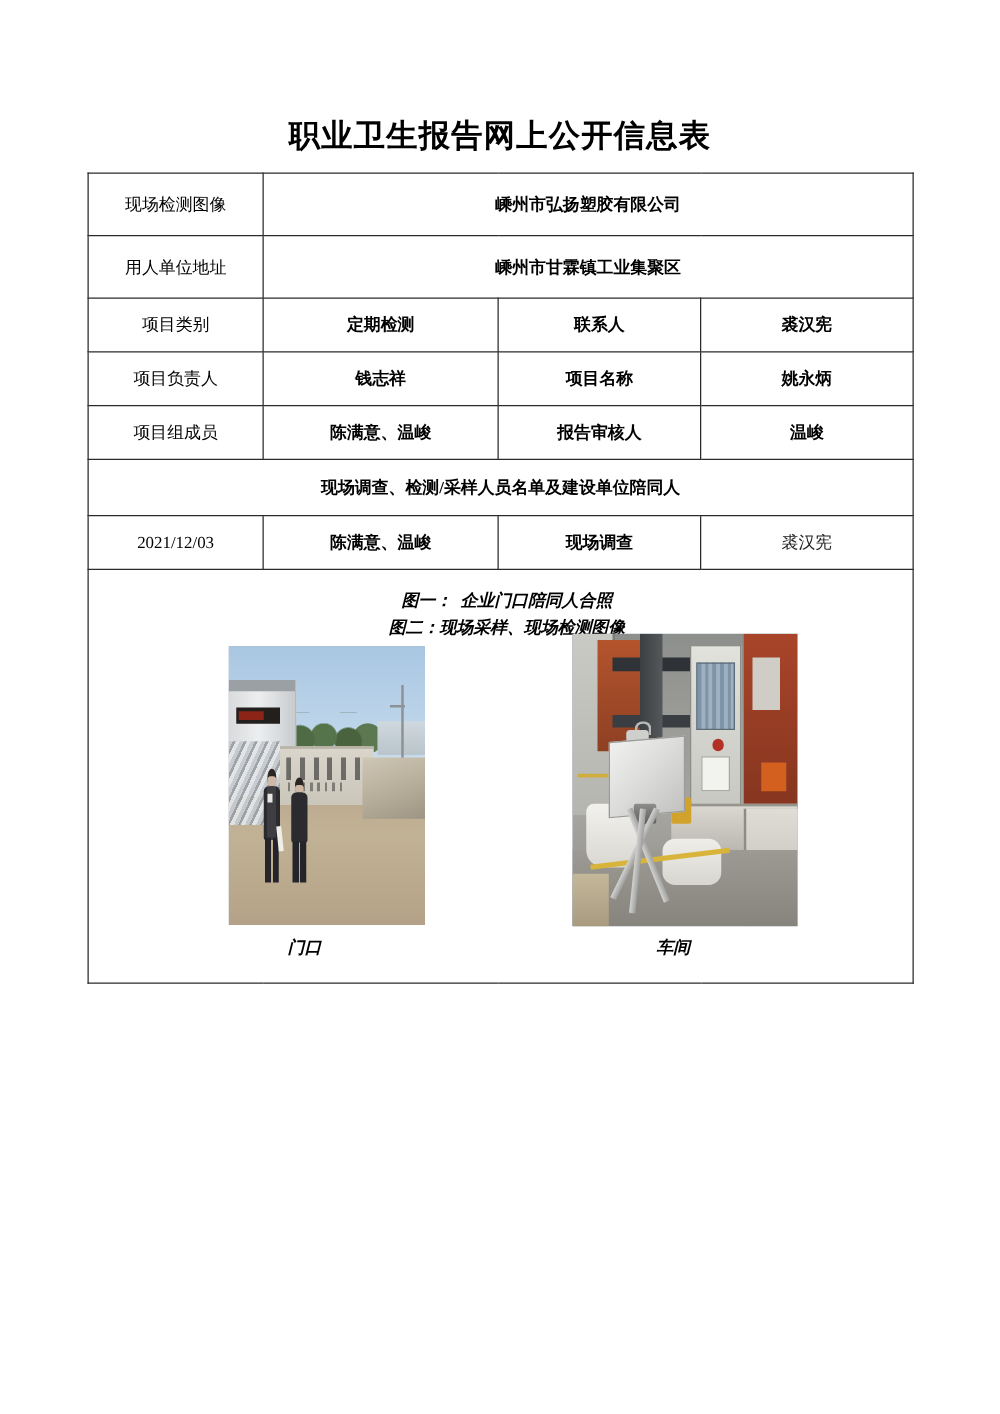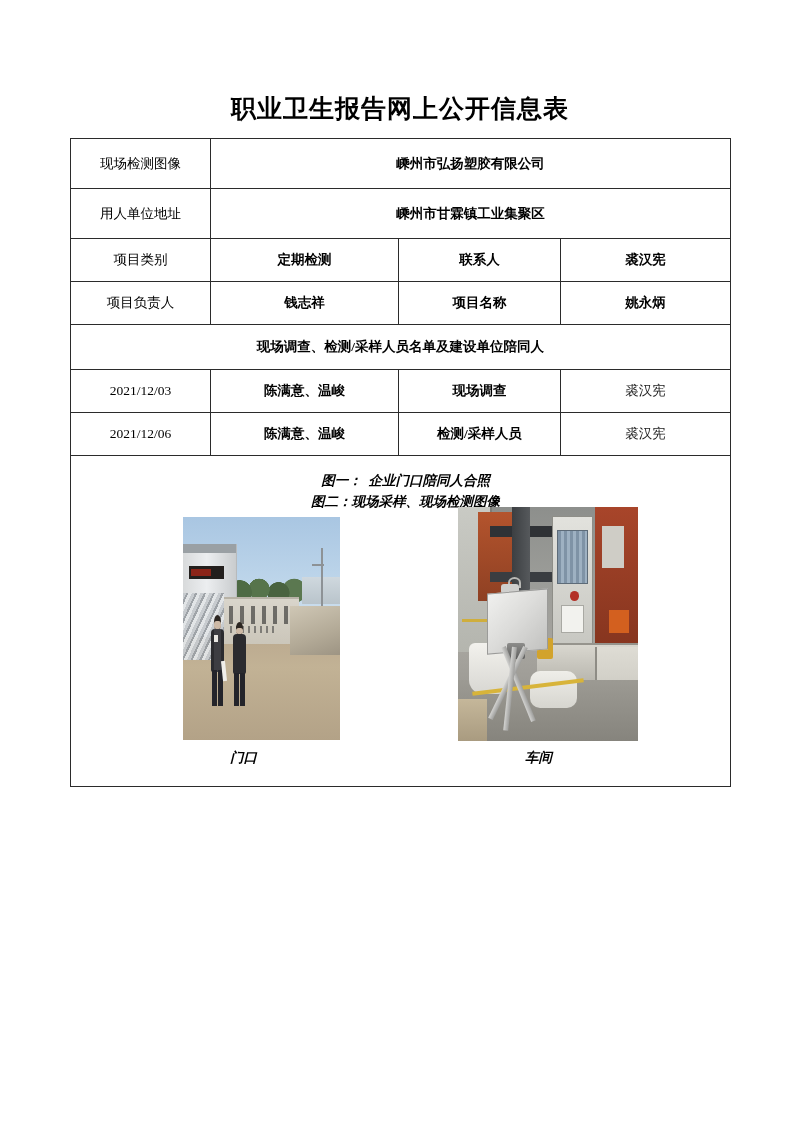--- a/index.html
+++ b/index.html
@@ -355,39 +355,39 @@
       </tr>
 
 
       <tr>
         <td class="r-mid lbl">项目负责人</td>
         <td class="r-mid val-bold">钱志祥</td>
         <td class="r-mid val-bold">项目名称</td>
         <td class="r-mid val-bold">姚永炳</td>
       </tr>
 
+      <tr>
+        <td class="r-mid lbl">项目组成员</td>
+        <td class="r-mid val-bold">陈满意、温峻</td>
+        <td class="r-mid val-bold">报告审核人</td>
+        <td class="r-mid val-bold">温峻</td>
+      </tr>
 
       <tr>
         <td class="section-head" colspan="4">现场调查、检测/采样人员名单及建设单位陪同人</td>
       </tr>
 
 
       <tr>
         <td class="r-mid date-cell">2021/12/03</td>
         <td class="r-mid val-bold">陈满意、温峻</td>
         <td class="r-mid val-bold">现场调查</td>
         <td class="r-mid light-name">裘汉宪</td>
       </tr>
 
-      <tr>
-        <td class="r-mid date-cell">2021/12/06</td>
-        <td class="r-mid val-bold">陈满意、温峻</td>
-        <td class="r-mid val-bold">检测/采样人员</td>
-        <td class="r-mid light-name">裘汉宪</td>
-      </tr>
 
 
       <tr>
         <td class="photo-cell" colspan="4">
 
           <div class="captions">
             <div class="cap-line">图一：  企业门口陪同人合照</div>
             <div class="cap-line">图二：现场采样、现场检测图像</div>
           </div>
 

